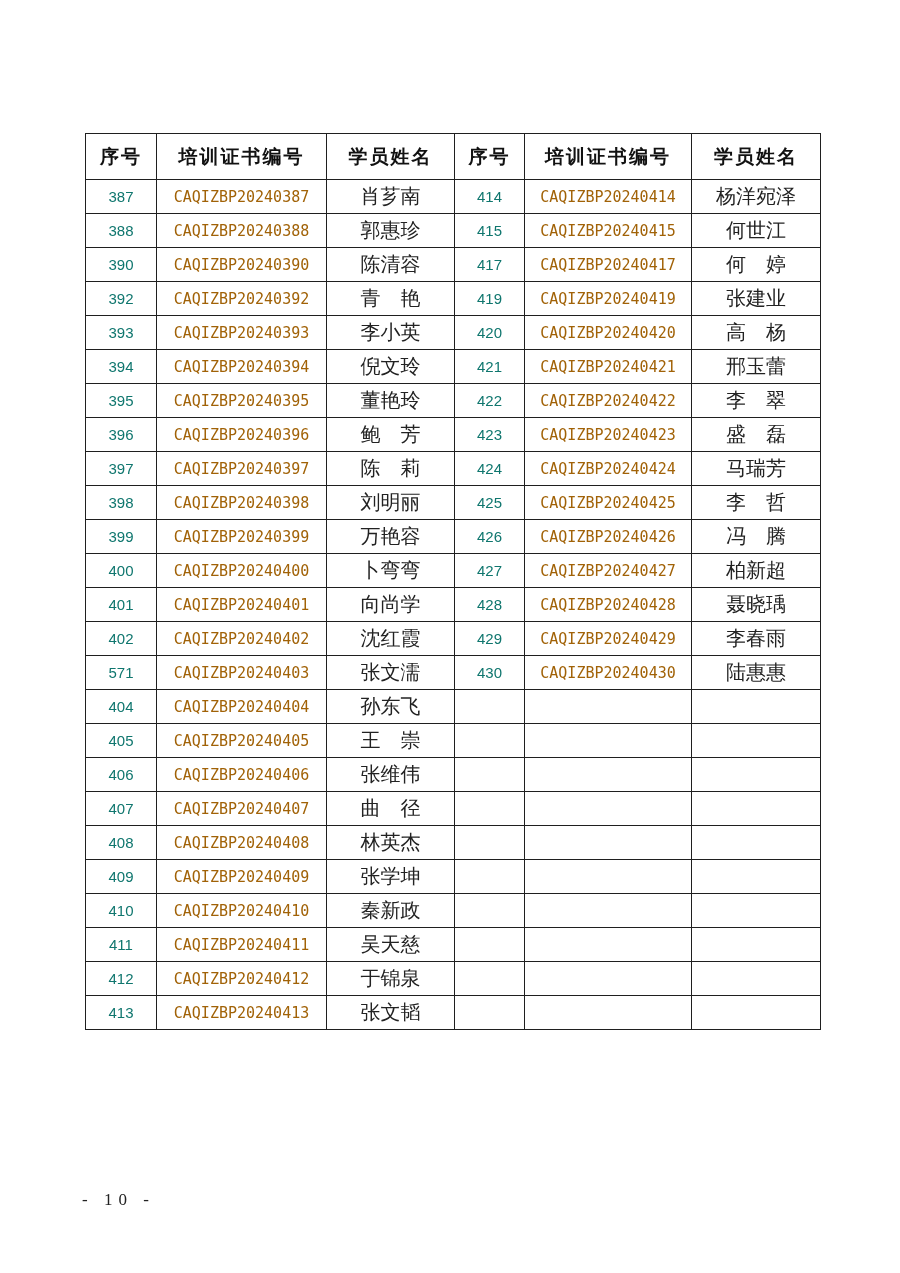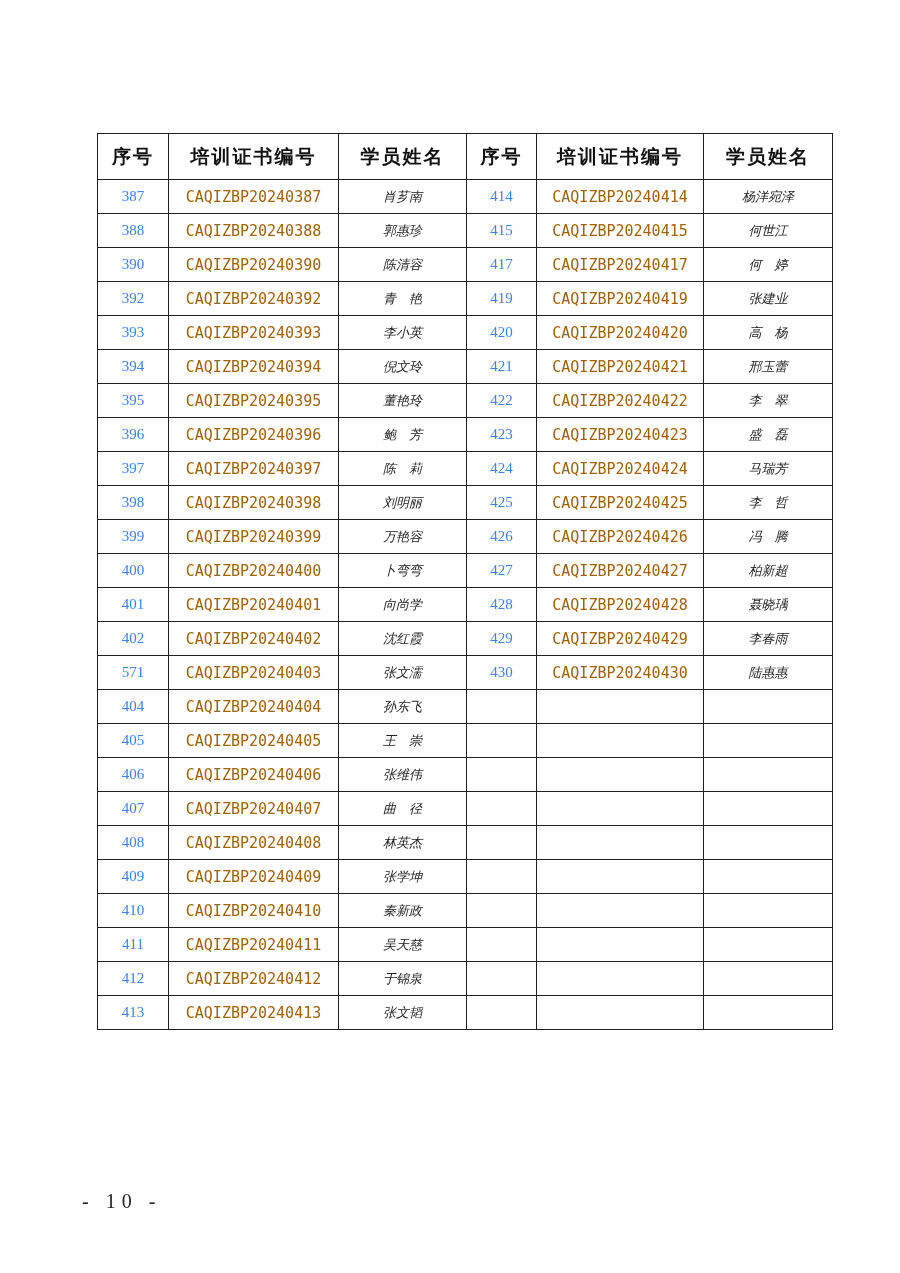--- a/index.html
+++ b/index.html
@@ -5,21 +5,21 @@
   html, body { margin: 0; padding: 0; }
   body {
     width: 900px; height: 1273px;
     background: #ffffff;
     position: relative;
     font-family: "Liberation Serif", serif;
     color: #1c1c1c;
   }
   .tbl {
     position: absolute;
-    left: 97px; top: 133px;
+    left: 85px; top: 133px;
     width: 735px;
     border-collapse: collapse;
     table-layout: fixed;
   }
   .tbl th, .tbl td {
     border: 1.5px solid #1f1f1f;
     padding: 0;
     text-align: center;
     vertical-align: middle;
     overflow: hidden;
@@ -28,49 +28,48 @@
   .tbl tbody tr { height: 34px; }
   .tbl tbody tr.tall { height: 56px; }
   th {
     font-family: "Liberation Serif", serif;
     font-weight: bold;
     font-size: 19px;
     letter-spacing: 2px;
     color: #111;
   }
   td.num {
-    font-family: Liberation Serif, serif;
+    font-family: Liberation Sans, sans-serif;
     font-size: 15px;
-    color: #3b82f6;
+    color: #0f766e;
   }
   td.cert {
     font-family: "DejaVu Sans Mono", monospace;
     font-size: 15px;
     letter-spacing: 0px;
     color: #a16207;
   }
   td.name {
     font-family: "Liberation Serif", serif;
-    font-size: 13px;
+    font-size: 20px;
     color: #222;
     white-space: pre-line;
     line-height: 1.35;
-    font-style: italic;
   }
   col.c-no   { width: 71px; }
   col.c-cert { width: 170px; }
   col.c-name { width: 128px; }
   col.c-no2  { width: 70px; }
   col.c-cert2{ width: 167px; }
   col.c-name2{ width: 129px; }
   .footer {
     position: absolute;
     left: 82px; top: 1190px;
     font-family: "Liberation Serif", serif;
-    font-size: 20px;
+    font-size: 17px;
     letter-spacing: 6px;
     color: #222;
     text-align: right;
   }
 </style>
 </head>
 <body>
 
 <div class="page">
 

